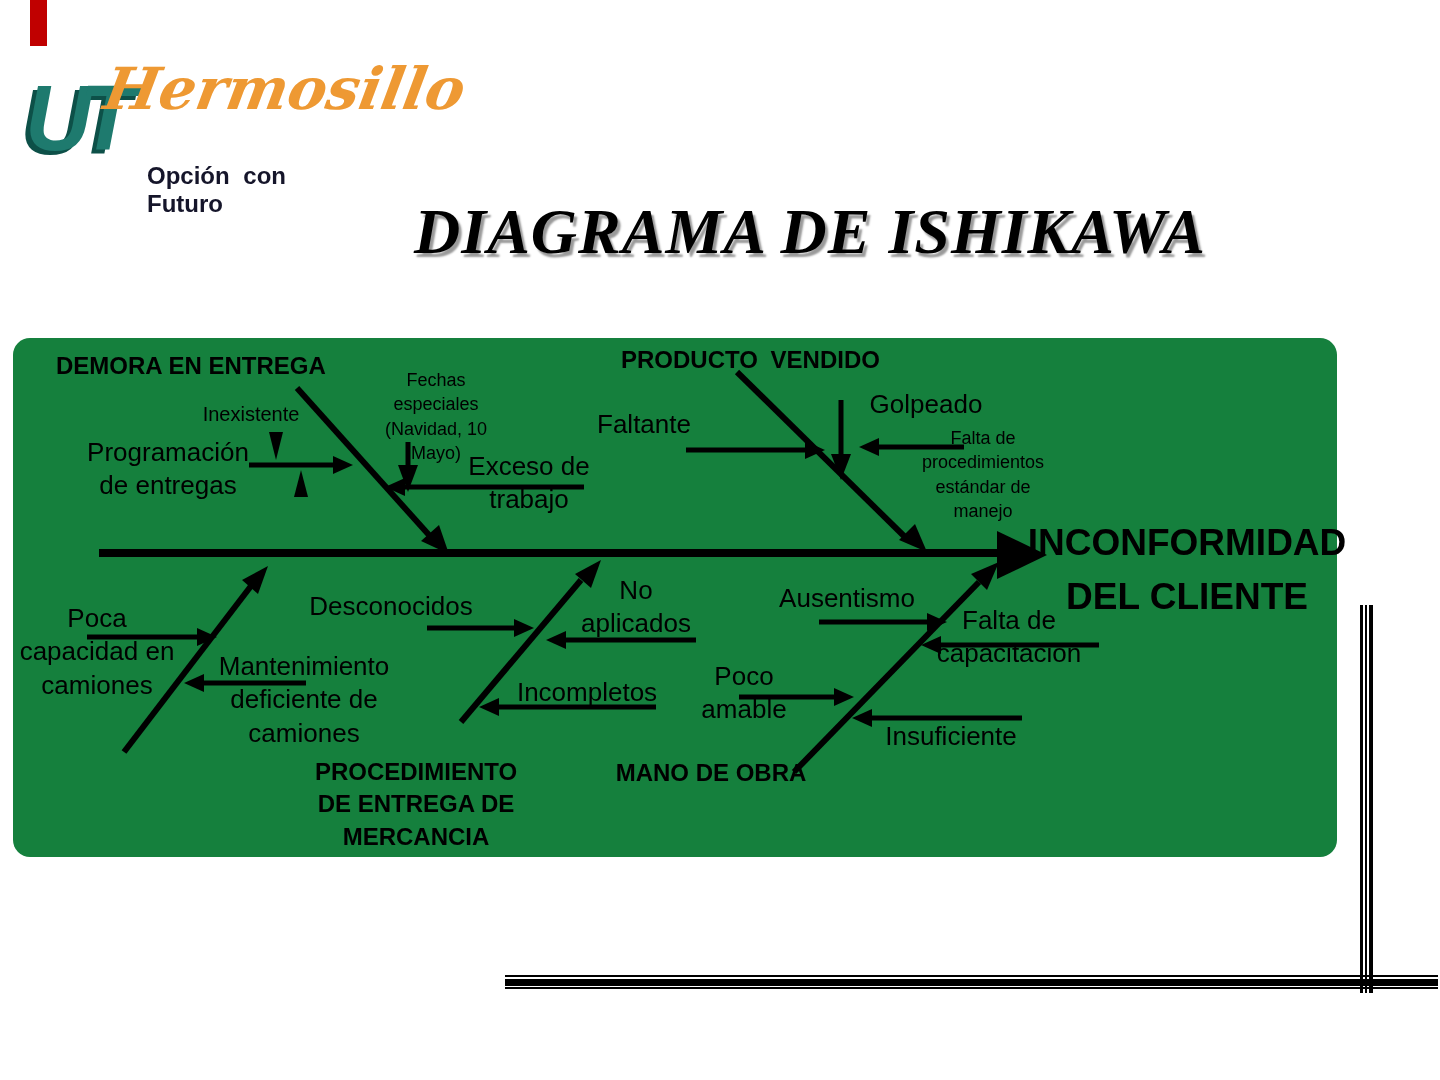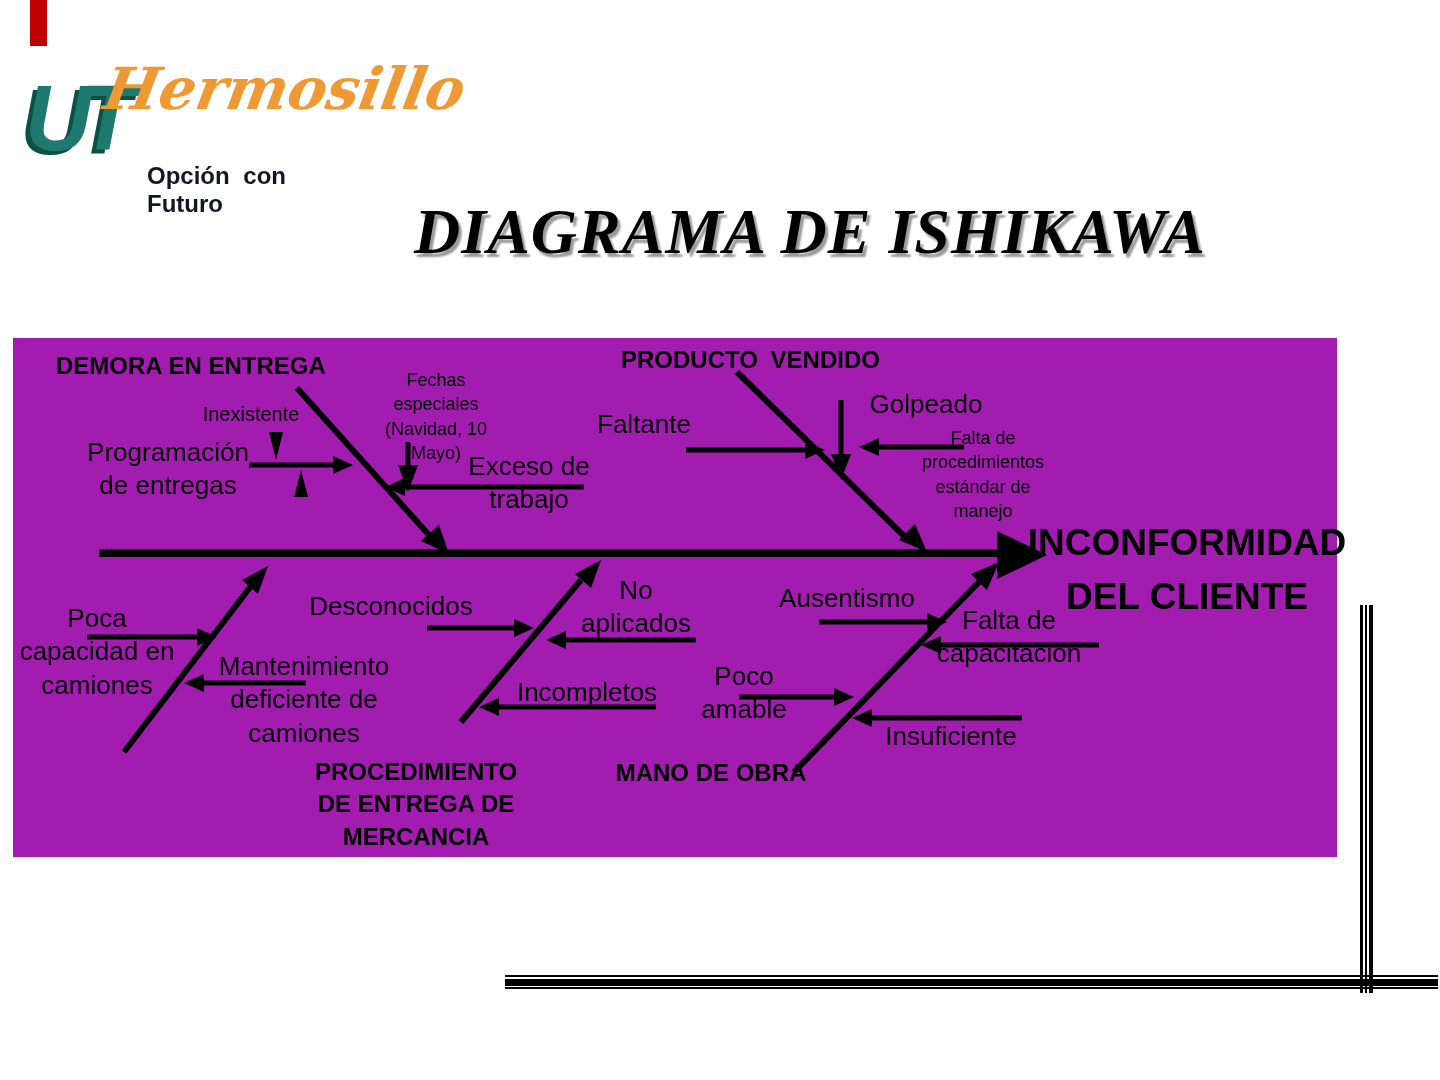--- a/index.html
+++ b/index.html
@@ -30,21 +30,21 @@
 
   
   .title{
     position:absolute;left:360px;top:152px;width:900px;text-align:center;
     font-family:"Liberation Serif",serif;font-style:italic;font-weight:bold;
     font-size:64px;letter-spacing:1px;color:#000;
     text-shadow:3px 4px 2px #9a9a9a;white-space:nowrap;
   }
 
   
-  .panel{position:absolute;left:13px;top:338px;width:1324px;height:519px;background:#a21caf;}
+  .panel{position:absolute;left:13px;top:338px;width:1324px;height:519px;background:#15803d;border-radius:17px;}
   .panel svg{position:absolute;left:0;top:0;}
 
   .lbl{
     position:absolute;white-space:pre-line;text-align:center;
     font-size:26px;line-height:1.28;color:#000;
   }
   .center{transform:translateX(-50%);}
   .small{font-size:18px;line-height:1.35;}
   .hdr{font-weight:bold;font-size:24px;line-height:1.35;}
   .effect{font-weight:bold;font-size:37px;line-height:1.45;white-space:pre-line;}

